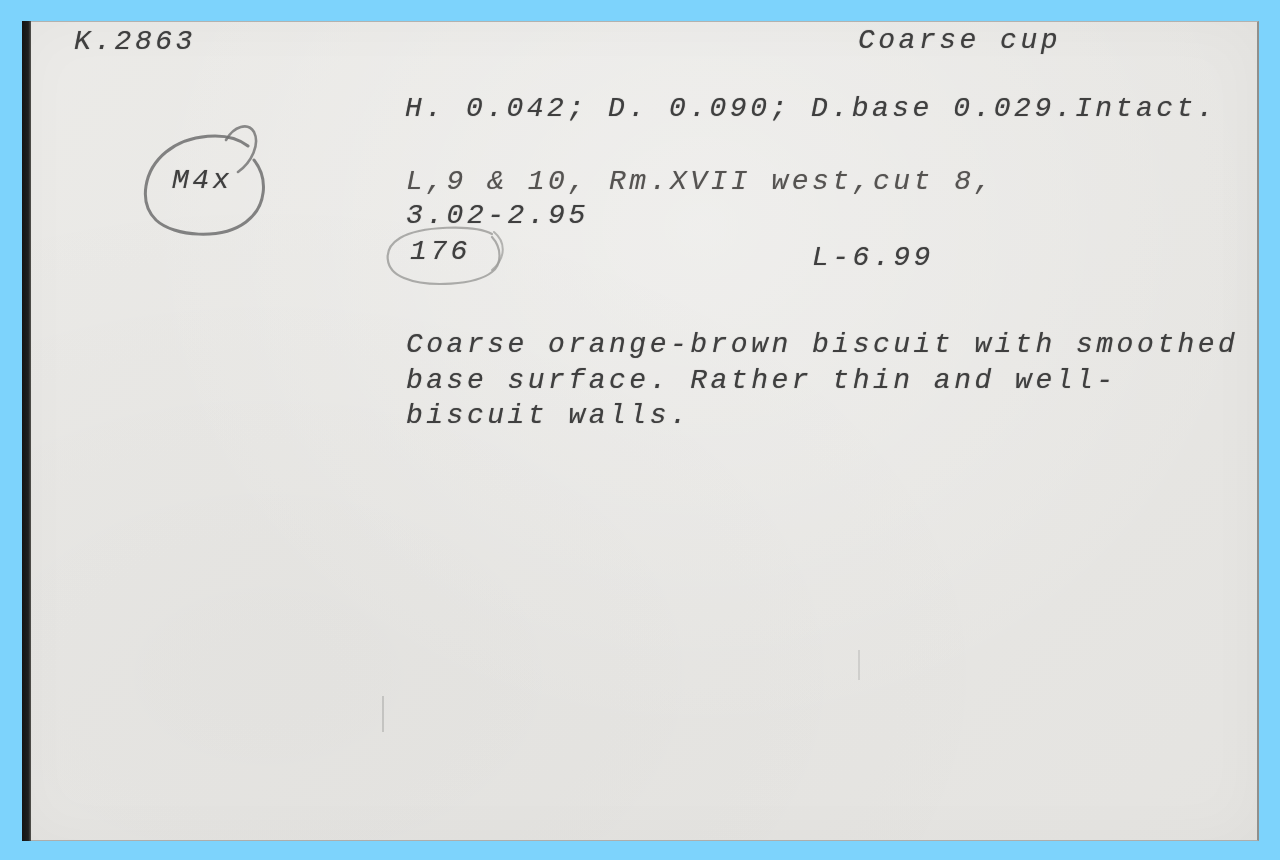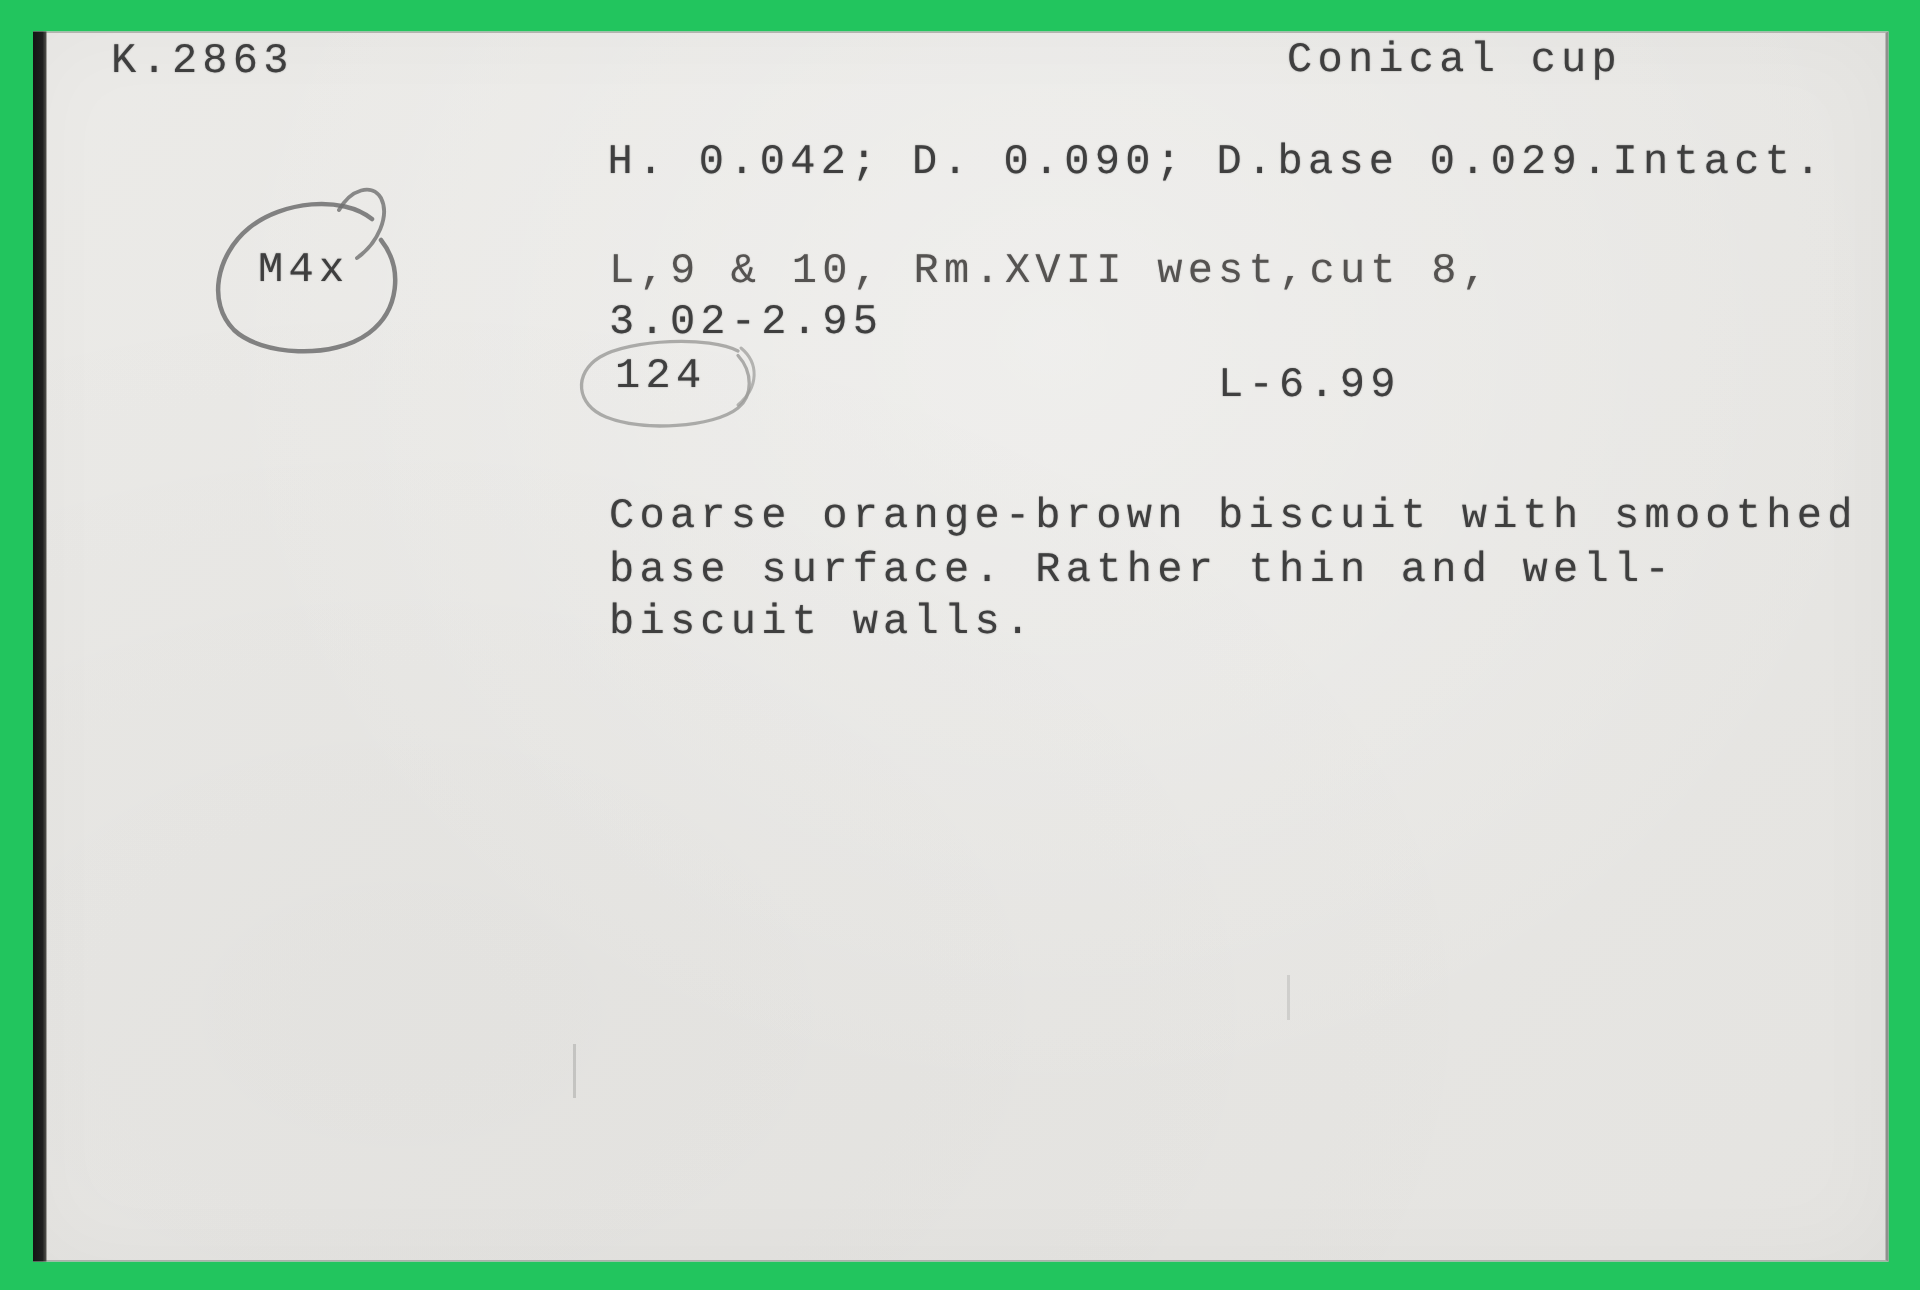--- a/index.html
+++ b/index.html
@@ -2,21 +2,21 @@
 <html><head>
 <meta charset="utf-8">
 <style>
   * { margin: 0; padding: 0; box-sizing: border-box; }
   html, body {
     width: 1280px; height: 860px;
     background: #ffffff;
     overflow: hidden;
     font-family: "Liberation Mono", "DejaVu Sans Mono", monospace;
   }
-  .scan-stage { position: relative; width: 1280px; height: 860px; background: #22c55e; }
+  .scan-stage { position: relative; width: 1280px; height: 860px; background: #7dd3fc; font-style: italic; }
 
   .card {
     position: absolute;
     left: 22px; top: 21px;
     width: 1237px; height: 820px;
     background-color: #e9e8e5;
     background-image:
       radial-gradient(ellipse at 55% 25%, rgba(255,255,255,0.30), rgba(255,255,255,0) 60%),
       radial-gradient(ellipse at 20% 80%, rgba(0,0,0,0.025), rgba(0,0,0,0) 55%),
       linear-gradient(135deg, rgba(255,255,255,0.10) 0%, rgba(0,0,0,0.02) 100%);
@@ -58,35 +58,35 @@
 <body>
 
 <div class="scan-stage">
 
   <div class="card"></div>
 
   <div class="edge-bar"></div>
 
   <div class="typed" style="left:74px; top:26px;">K.2863</div>
 
-  <div class="typed" style="left:858px; top:25px;">Conical cup</div>
+  <div class="typed" style="left:858px; top:25px;">Coarse cup</div>
 
   <div class="typed" style="left:405px; top:93px;">H. 0.042; D. 0.090; D.base 0.029.Intact.</div>
 
   <div class="typed" style="left:172px; top:165px;">M4x</div>
   <svg class="annotation-svg" style="left:130px; top:118px;" width="160" height="130" viewBox="0 0 160 130">
     <path d="M 118,28 C 98,12 58,16 36,34 C 14,52 8,84 26,102 C 44,119 92,122 116,104 C 136,89 139,61 124,42" fill="none" stroke="#6f6f6f" stroke-width="3" stroke-linecap="round" opacity="0.85"></path>
     <path d="M 96,22 C 104,8 118,4 124,14 C 130,26 122,44 108,54" fill="none" stroke="#6f6f6f" stroke-width="2.6" stroke-linecap="round" opacity="0.8"></path>
   </svg>
 
   <div class="typed faint" style="left:406px; top:166px;">L,9 &amp; 10, Rm.XVII west,cut 8,</div>
   <div class="typed" style="left:406px; top:200px;">3.02-2.95</div>
 
 
-  <div class="typed" style="left:410px; top:236px;">124</div>
+  <div class="typed" style="left:410px; top:236px;">176</div>
   <svg class="annotation-svg" style="left:384px; top:222px;" width="140" height="70" viewBox="0 0 140 70">
     <path d="M 108,12 C 90,2 36,4 16,16 C -2,27 0,48 20,56 C 44,66 92,63 108,50 C 118,42 118,26 108,15" fill="none" stroke="#9a9a97" stroke-width="2.2" stroke-linecap="round" opacity="0.8"></path>
     <path d="M 110,10 C 122,20 122,36 108,48" fill="none" stroke="#9a9a97" stroke-width="2" stroke-linecap="round" opacity="0.7"></path>
   </svg>
 
   <div class="typed" style="left:812px; top:242px;">L-6.99</div>
 
   <div>
     <div class="typed desc-line" style="top:307px;">Coarse orange-brown biscuit with smoothed</div>
     <div class="typed desc-line" style="top:343px;">base surface. Rather thin and well-</div>

